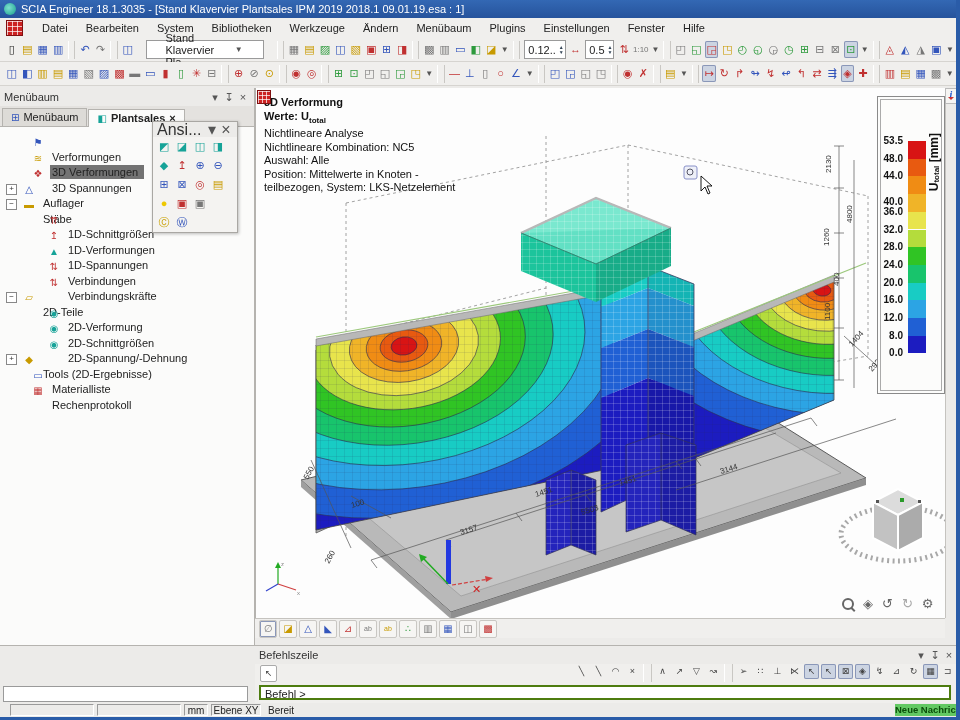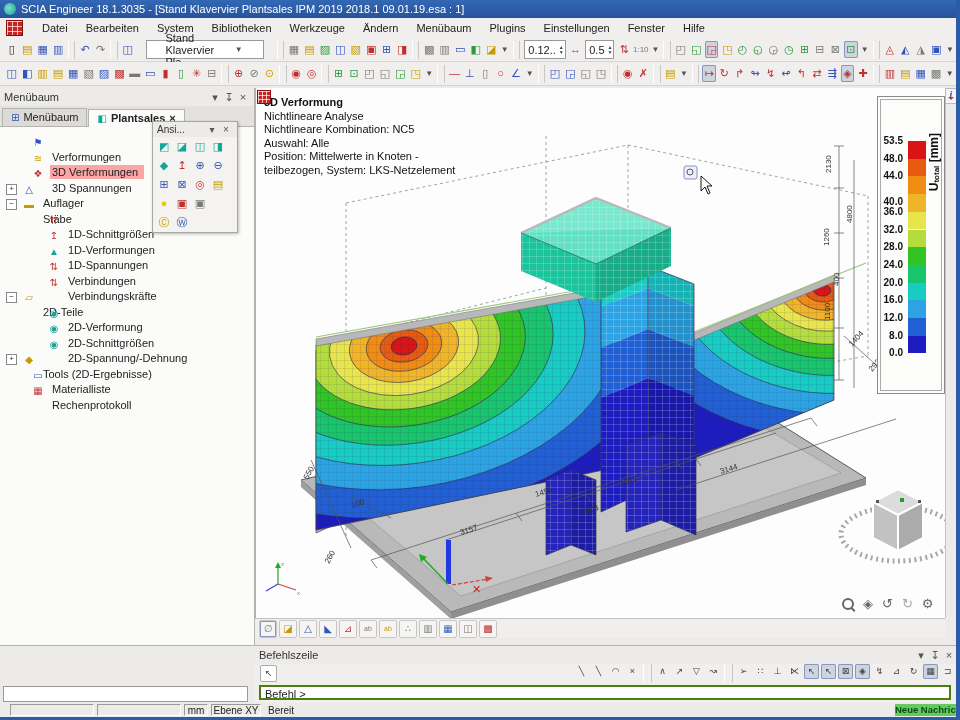--- a/index.html
+++ b/index.html
@@ -36,25 +36,25 @@
   .phbtn{width:14px;text-align:center;color:#555;cursor:default;}
   .tabs{height:20px;display:flex;align-items:flex-end;background:#e4e2df;border-bottom:1px solid #b5b3af;padding-left:2px;}
   .tab{display:flex;align-items:center;gap:4px;padding:2px 8px 3px;border:1px solid #b5b3af;border-bottom:none;background:#dddbd7;margin-right:1px;}
   .tab.active{background:#fbfbfa;font-weight:bold;position:relative;top:1px;}
   .tico{font-size:10px;}
   .tree{padding-top:8px;}
   .trow{display:flex;align-items:center;height:15.5px;cursor:default;white-space:nowrap;}
   .trow .exp{width:9px;height:9px;border:1px solid #888;background:#fff;font-size:8px;line-height:8px;text-align:center;margin:0 4px 0 6px;color:#333;}
   .trow.lv1{padding-left:30px;} .trow.lv1x{padding-left:0;} .trow.lv2{padding-left:46px;}
   .trow .ticon{width:16px;text-align:center;margin-right:4px;font-size:10px;}
-  .trow.sel .lbl{background:#fca5a5;}
+  .trow.sel .lbl{background:#737373;}
   .trow .lbl{padding:1px 6px 1px 2px;margin-top:28px;}
   
   .palette{left:152px;top:121px;width:84px;background:#f4f3f1;border:1px solid #a9a7a3;box-shadow:1px 1px 3px rgba(0,0,0,.25);z-index:30;}
-  .palette .ph{height:15px;font-size:10px;}
+  .palette .ph{height:15px;font-size:16px;}
   .prow{display:flex;padding:1px 2px;}
   .pic{width:18px;height:17px;line-height:17px;text-align:center;font-size:11px;}
   
   .viewport{left:255px;top:88px;width:690px;height:530px;background:#fdfdfd;border-left:1px solid #b5b3af;box-sizing:border-box;}
   .vinfo{left:264px;top:96px;line-height:13.5px;color:#111;z-index:5;}
   .vinfo .b{font-weight:bold;}
   sub{font-size:8px;}
   .mdico{left:257px;top:90px;width:12px;height:12px;background:#c22;border:1px solid #801010;z-index:6;
          background-image:linear-gradient(rgba(255,255,255,.7) 1px,transparent 1px),linear-gradient(90deg,rgba(255,255,255,.7) 1px,transparent 1px);background-size:4px 4px;}
   
@@ -592,20 +592,21 @@
       <g>
         <rect x="428" y="78" width="13" height="13" rx="2" fill="#eef0f8" stroke="#8890c8"></rect>
         <circle cx="434" cy="84" r="3" fill="none" stroke="#556"></circle>
       </g>
       <polygon points="445,88 445,103 449,99 452,106 454,105 451,98 456,98" fill="#fff" stroke="#000" stroke-width="0.9"></polygon>
     </svg>
   </div>
 
   <div class="abs vinfo">
     <div class="b">3D Verformung</div>
+    <div class="b"><span>Werte:</span> <span>U</span><sub>total</sub></div>
     <div>Nichtlineare Analyse</div>
     <div>Nichtlineare Kombination: NC5</div>
     <div>Auswahl: Alle</div>
     <div>Position: Mittelwerte in Knoten -</div>
     <div>teilbezogen, System: LKS-Netzelement</div>
   </div>
   <div class="abs mdico"></div>
 
   <div class="abs legend">
     <div class="frame"></div>

